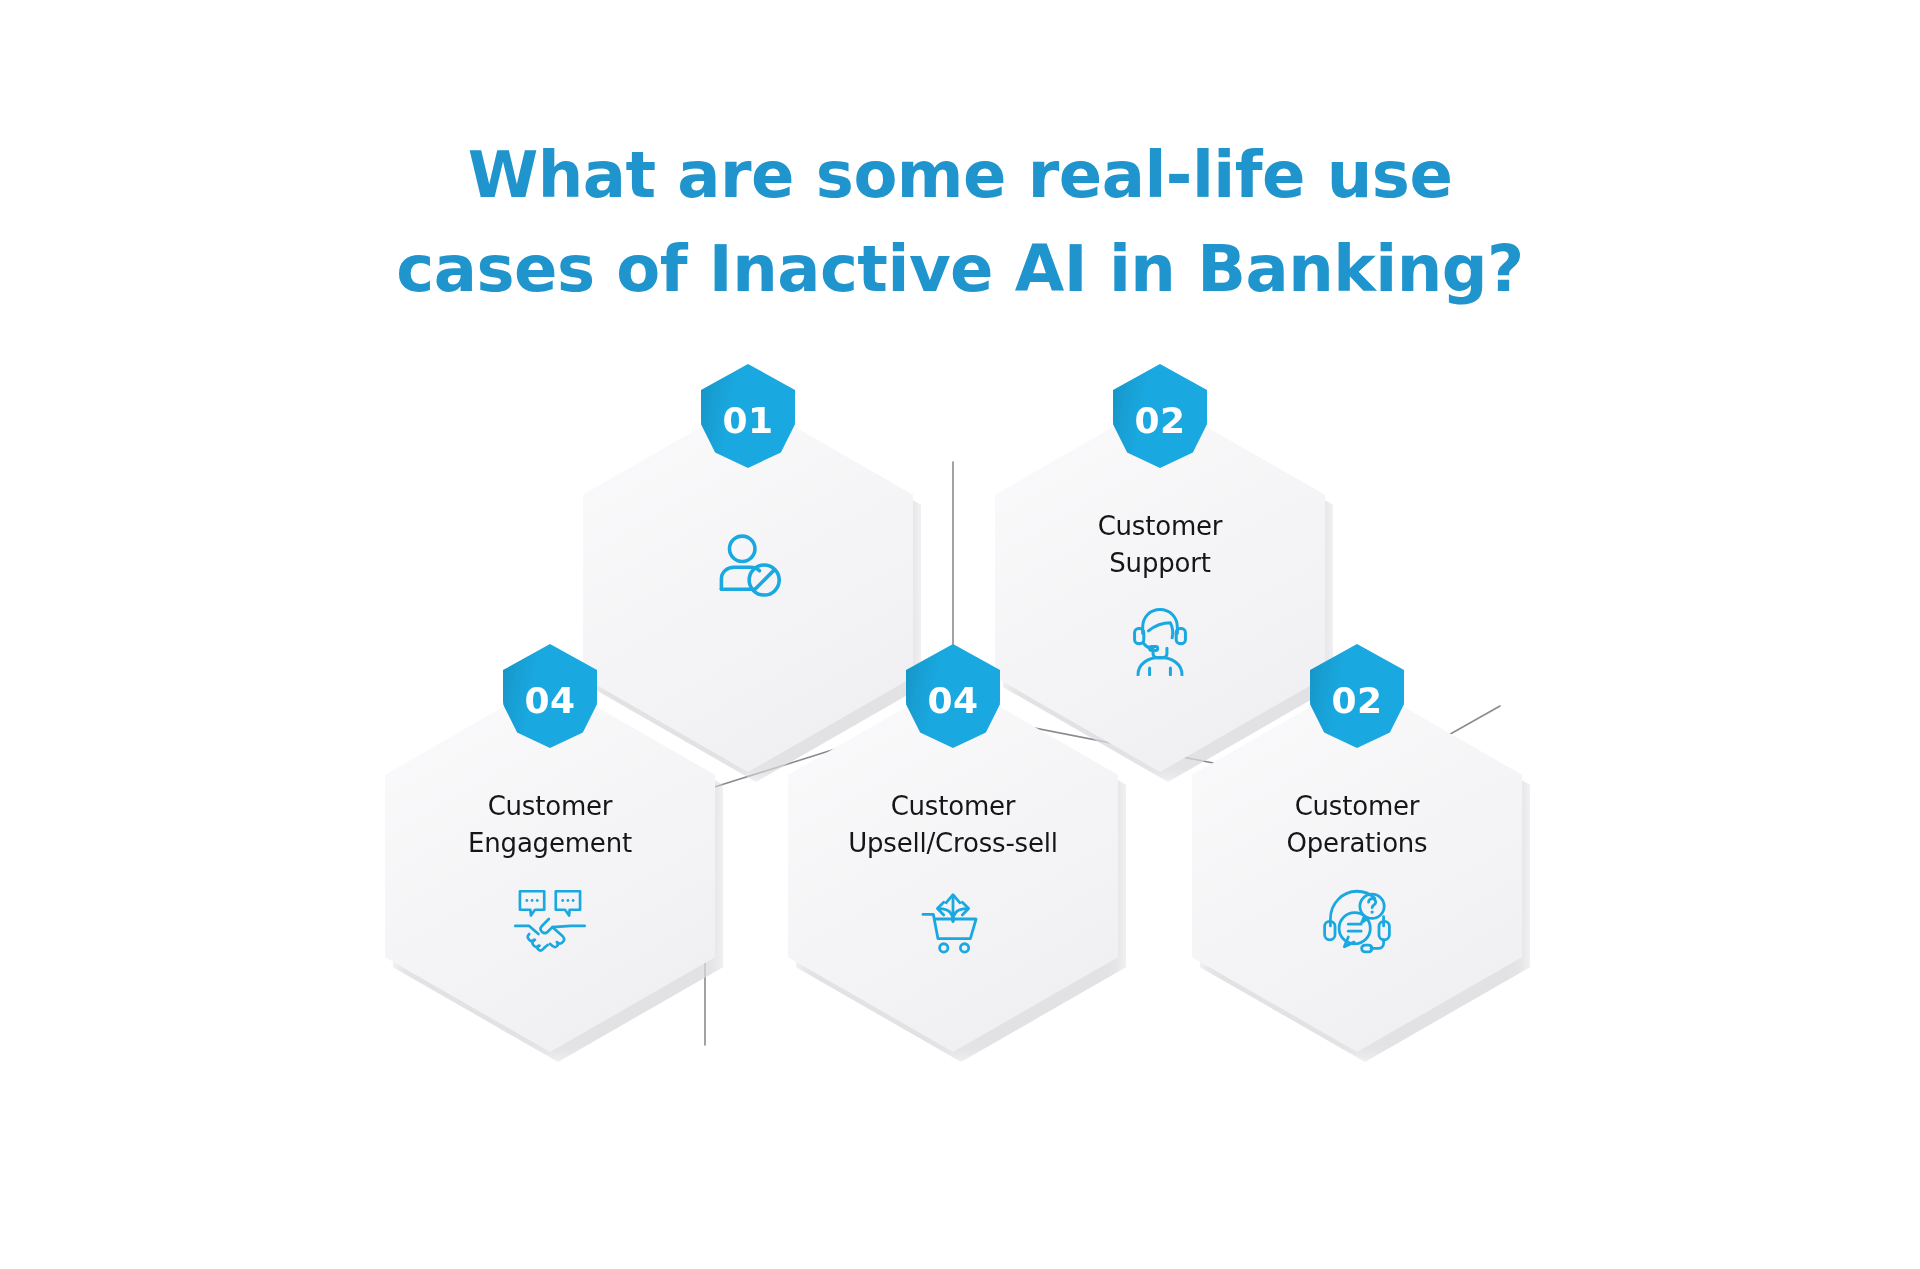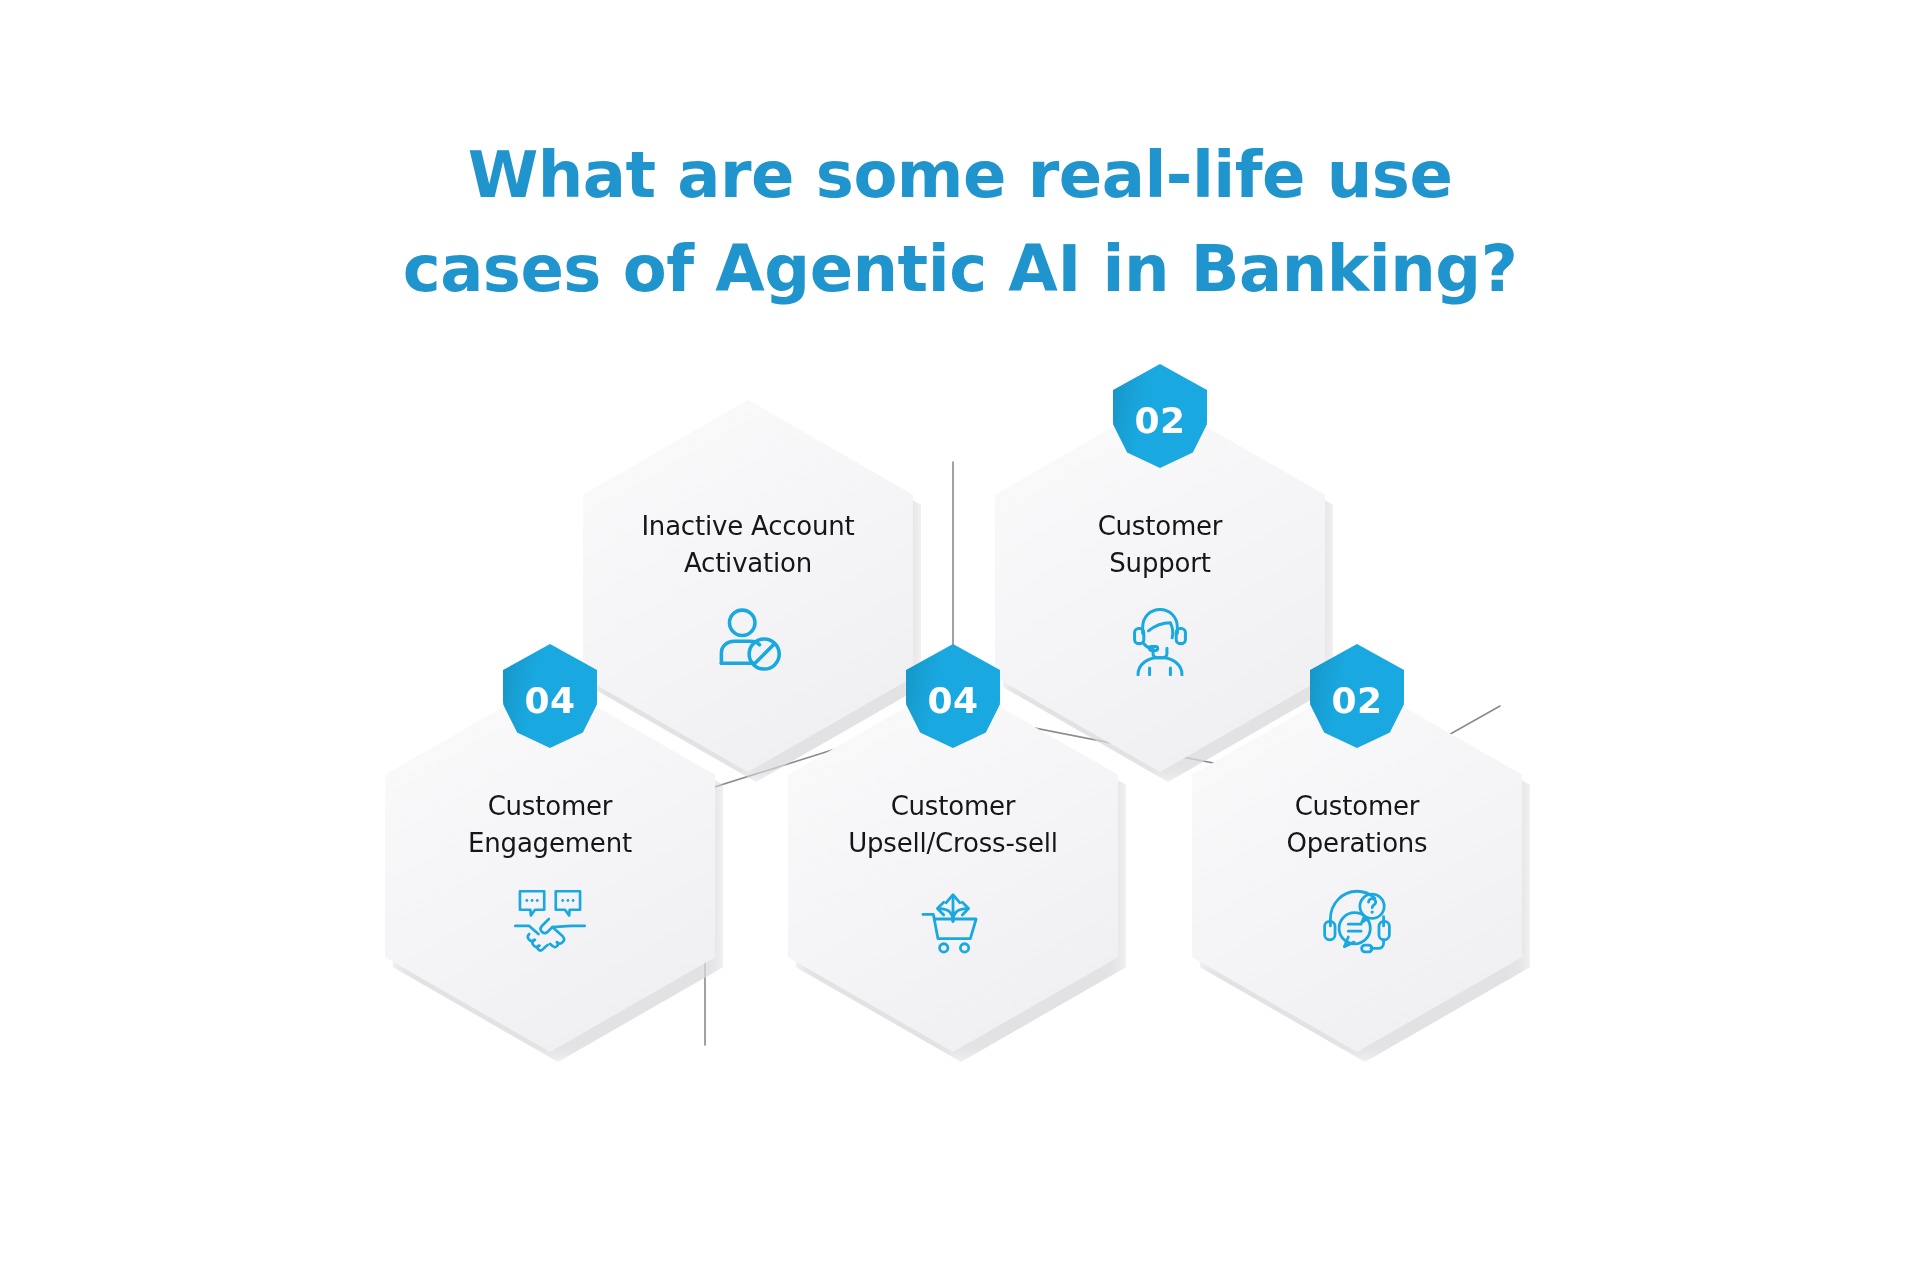--- a/index.html
+++ b/index.html
@@ -169,21 +169,21 @@
     letter-spacing: 0.5px;
   }
 </style>
 </head>
 <body>
 
 <div id="canvas">
 
   <div id="title-block">
     <span class="title-line">What are some real-life use</span>
-    <span class="title-line">cases of Agentic AI in Banking?</span>
+    <span class="title-line">cases of Inactive AI in Banking?</span>
   </div>
 
   <div id="diagram">
 
     <svg id="connectors" viewBox="0 0 1920 1269">
       <g stroke="#8a8a90" stroke-width="1.6" fill="none" stroke-linecap="round">
 
         <line x1="953" y1="462" x2="953" y2="712"></line>
 
         <line x1="556" y1="706" x2="705" y2="790"></line>
@@ -193,31 +193,33 @@
         <line x1="1500" y1="706" x2="1351" y2="790"></line>
         <line x1="1351" y1="790" x2="1351" y2="1045"></line>
         <line x1="1351" y1="790" x2="953" y2="712"></line>
       </g>
     </svg>
 
     <div class="hex-card" style="left:583px; top:400px;">
       <div class="hex-shadow"></div>
       <div class="hex-body"></div>
       <div class="hex-content">
-        <div class="hex-label">Inactive Account
-Activation</div>
         <div class="hex-icon">
           <svg viewBox="0 0 64 64" fill="none" stroke="#19a8e0" stroke-width="3.1" stroke-linecap="round" stroke-linejoin="round">
             <circle cx="27" cy="18" r="11"></circle>
             <path d="M9 53 L9 44 C9 38 14 34 20 34 L34 34 C37 34 40 35 42 37"></path>
             <path d="M9 53 L37 53"></path>
             <circle cx="46" cy="45" r="13"></circle>
             <line x1="37" y1="54" x2="55" y2="36"></line>
           </svg>
         </div>
+      </div>
+      <div class="badge">
+        <div class="badge-shape"></div>
+        <div class="badge-num">01</div>
       </div>
     </div>
 
     <div class="hex-card" style="left:995px; top:400px;">
       <div class="hex-shadow"></div>
       <div class="hex-body"></div>
       <div class="hex-content">
         <div class="hex-label">Customer
 Support</div>
         <div class="hex-icon">

